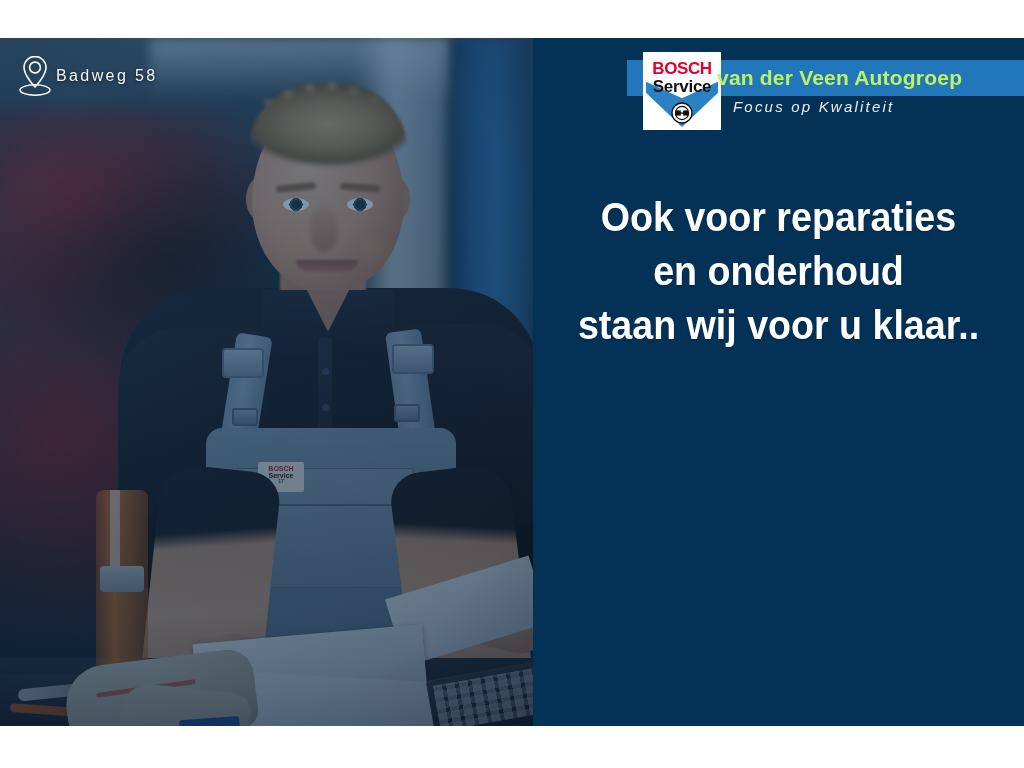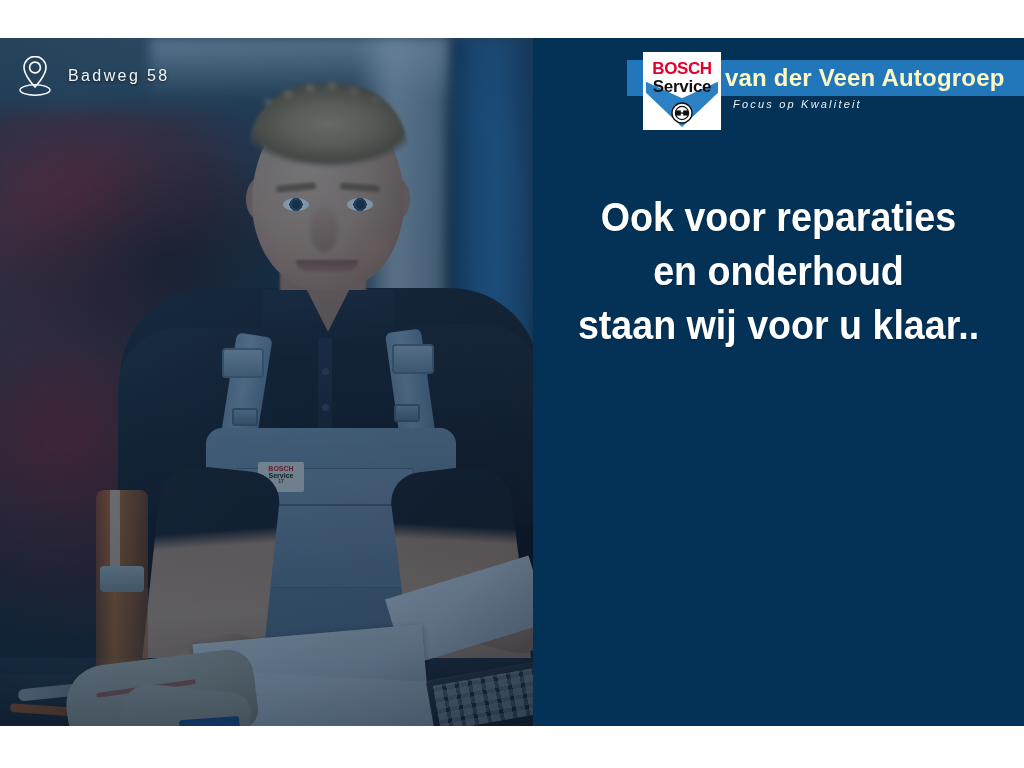--- a/index.html
+++ b/index.html
@@ -245,21 +245,21 @@
     position:absolute; inset:0;
     background:linear-gradient(135deg, rgba(40,110,170,.22), rgba(10,30,56,.30));
   }
   .photo-vig{
     position:absolute; inset:0;
     background:radial-gradient(ellipse 120% 110% at 50% 45%, rgba(0,0,0,0) 45%, rgba(4,18,34,.55) 100%);
   }
 
   
   #address{
-    position:absolute; left:18px; top:16px; display:flex; align-items:center; gap:16px; z-index:6;
+    position:absolute; left:18px; top:16px; display:flex; align-items:center; gap:4px; z-index:6;
   }
   .pin{ width:34px; height:44px; flex:none; }
   .addr-lines{ color:#f2f6f8; font-size:16px; line-height:1.55; letter-spacing:2.4px; text-shadow:0 1px 3px rgba(0,0,0,.6); }
 
   
   #panel{
     position:absolute; left:533px; top:0; width:491px; height:688px;
     background:#043257;
   }
 
@@ -287,25 +287,25 @@
     color:#e4002b; font-weight:bold; font-size:17px; letter-spacing:-.4px; line-height:1;
   }
   .logo-service{
     position:absolute; left:0; top:23px; width:100%; text-align:center;
     color:#111111; font-weight:bold; font-size:17px; letter-spacing:-.3px; line-height:1;
   }
   .logo-emblem{
     position:absolute; left:50%; top:47px; transform:translateX(-50%); width:22px; height:22px;
   }
   .brandname{
-    position:absolute; left:192px; top:24px; height:32px; line-height:32px;
-    color:#fef9c3; font-size:24px; font-weight:bold; letter-spacing:.2px;
+    position:absolute; left:184px; top:24px; height:32px; line-height:32px;
+    color:#bef264; font-size:21px; font-weight:bold; letter-spacing:.2px;
   }
   .tagline{
-    position:absolute; left:200px; top:60px; color:#e9eef2; font-size:11px;
+    position:absolute; left:200px; top:60px; color:#e9eef2; font-size:15px;
     font-style:italic; letter-spacing:2.2px;
   }
 
   #headline{
     position:absolute; left:0; top:152px; width:491px; text-align:center;
     color:#ffffff; font-weight:bold; font-size:40px; line-height:1.35;
     font-stretch:condensed; transform:scaleX(.94); transform-origin:center;
     text-shadow:0 1px 2px rgba(0,0,0,.25);
   }
   #headline div{ white-space:nowrap; }

